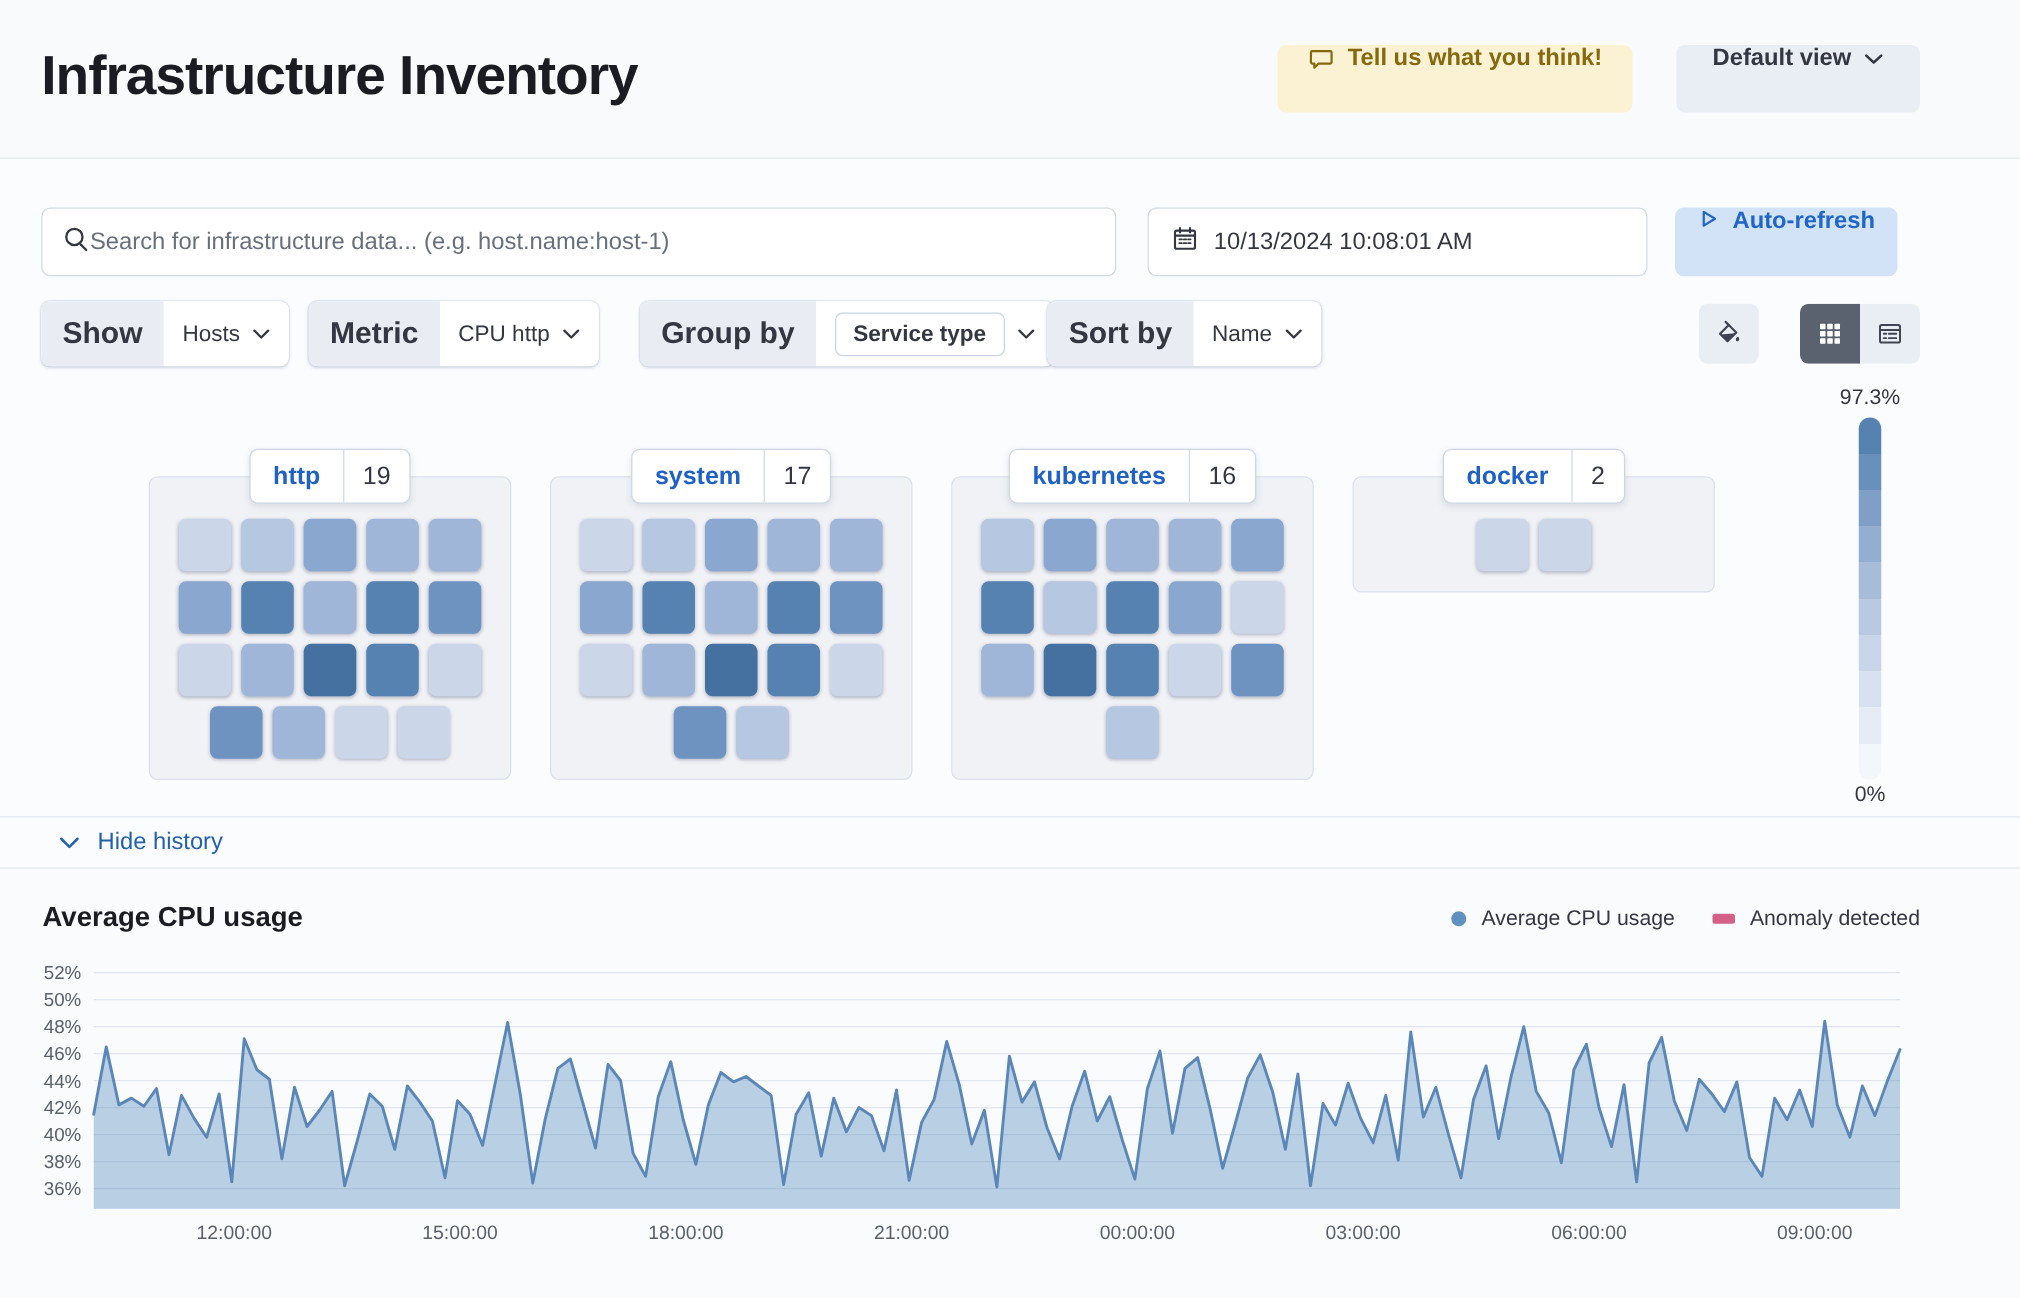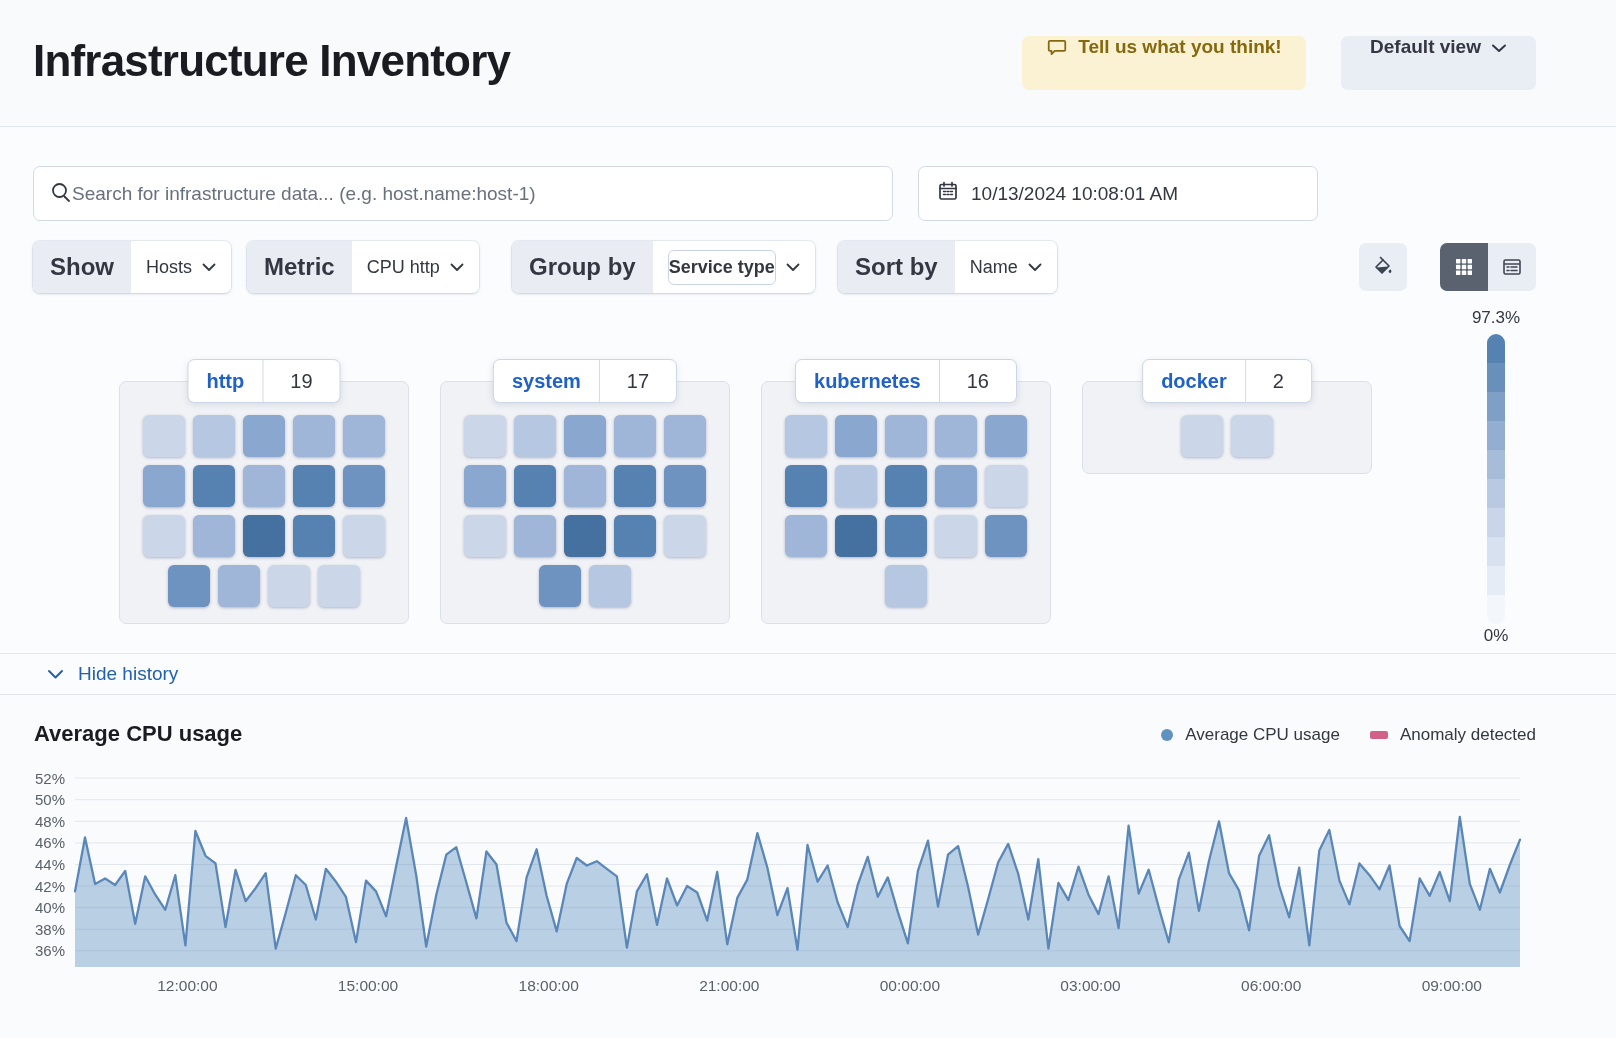--- a/index.html
+++ b/index.html
@@ -63,21 +63,21 @@
   }
   .ctl-label {
     display:flex; align-items:center; padding:0 17px; background:#e9edf3;
     font-weight:700; font-size:24px; color:#343741;
   }
   .ctl-value {
     display:flex; align-items:center; gap:10px; padding:0 15px;
     font-size:18px; color:#343741; cursor:pointer; background:#fff;
   }
   .ctl-pill {
-    border:1px solid #c9d3e3; border-radius:6px; padding:6px 0;
+    border:1px solid #c9d3e3; border-radius:6px; padding:6px 14px;
     font-weight:700; font-size:18px; background:#fff;
   }
   .icon-btn {
     position:absolute; top:243px; width:48px; height:48px; border-radius:7px;
     background:#e9edf4; display:flex; align-items:center; justify-content:center;
     cursor:pointer; border:none;
   }
   .seg-toggle {
     position:absolute; top:243px; left:1440px; width:96px; height:48px;
     border-radius:7px; overflow:hidden; display:flex;
@@ -99,21 +99,21 @@
     position:absolute; top:-22px; left:50%; transform:translateX(-50%);
     height:44px; display:flex; align-items:stretch; background:#fff;
     border:1px solid #cdd6e4; border-radius:7px; overflow:hidden;
     box-shadow:0 2px 6px rgba(60,70,100,0.12); white-space:nowrap; z-index:2;
   }
   .group-name {
     display:flex; align-items:center; padding:0 18px; color:#2061c5;
     font-weight:700; font-size:20px; cursor:pointer;
   }
   .badge-divider { width:1px; background:#d3dae6; }
-  .group-count { display:flex; align-items:center; padding:0 27px; font-size:20px; color:#343741;text-align:center; }
+  .group-count { display:flex; align-items:center; padding:0 15px; font-size:20px; color:#343741;text-align:center; }
   .sq-row { display:flex; gap:8px; justify-content:center; }
   .host-sq {
     width:42px; height:42px; border-radius:6px; cursor:pointer;
     box-shadow:0 1px 3px rgba(60,70,100,0.35);
   }
 
   
   .color-legend {
     position:absolute; left:1458px; top:308px; width:76px; text-align:center;
   }
@@ -185,20 +185,28 @@
     <span>
       <svg width="22" height="22" viewBox="0 0 22 22" fill="none">
         <rect x="3" y="4.5" width="16" height="14.5" rx="1.5" stroke="#343741" stroke-width="1.7"></rect>
         <path d="M7 2.5 V6 M15 2.5 V6 M3 8.5 H19" stroke="#343741" stroke-width="1.7" stroke-linecap="round"></path>
         <path d="M6.5 11.5 h2 M10 11.5 h2 M13.5 11.5 h2 M6.5 14.5 h2 M10 14.5 h2 M13.5 14.5 h2" stroke="#343741" stroke-width="1.4" stroke-linecap="round"></path>
       </svg>
     </span>
     <span>10/13/2024 10:08:01 AM</span>
   </div>
 
+  <button class="btn autorefresh-btn">
+    <span>
+      <svg width="18" height="18" viewBox="0 0 18 18" fill="none">
+        <path d="M5 3.5 L14 9 L5 14.5 Z" stroke="#2065c8" stroke-width="1.8" stroke-linejoin="round"></path>
+      </svg>
+    </span>
+    <span>Auto-refresh</span>
+  </button>
 
   <div class="ctl-group" style="left:33px;">
     <span class="ctl-label">Show</span>
     <span class="ctl-value">
       <span>Hosts</span>
       <svg width="14" height="9" viewBox="0 0 14 9" fill="none">
           <path d="M1.5 1.5 L7 7 L12.5 1.5" stroke="#343741" stroke-width="1.8" stroke-linecap="round" stroke-linejoin="round"></path>
         </svg>
     </span>
   </div>

